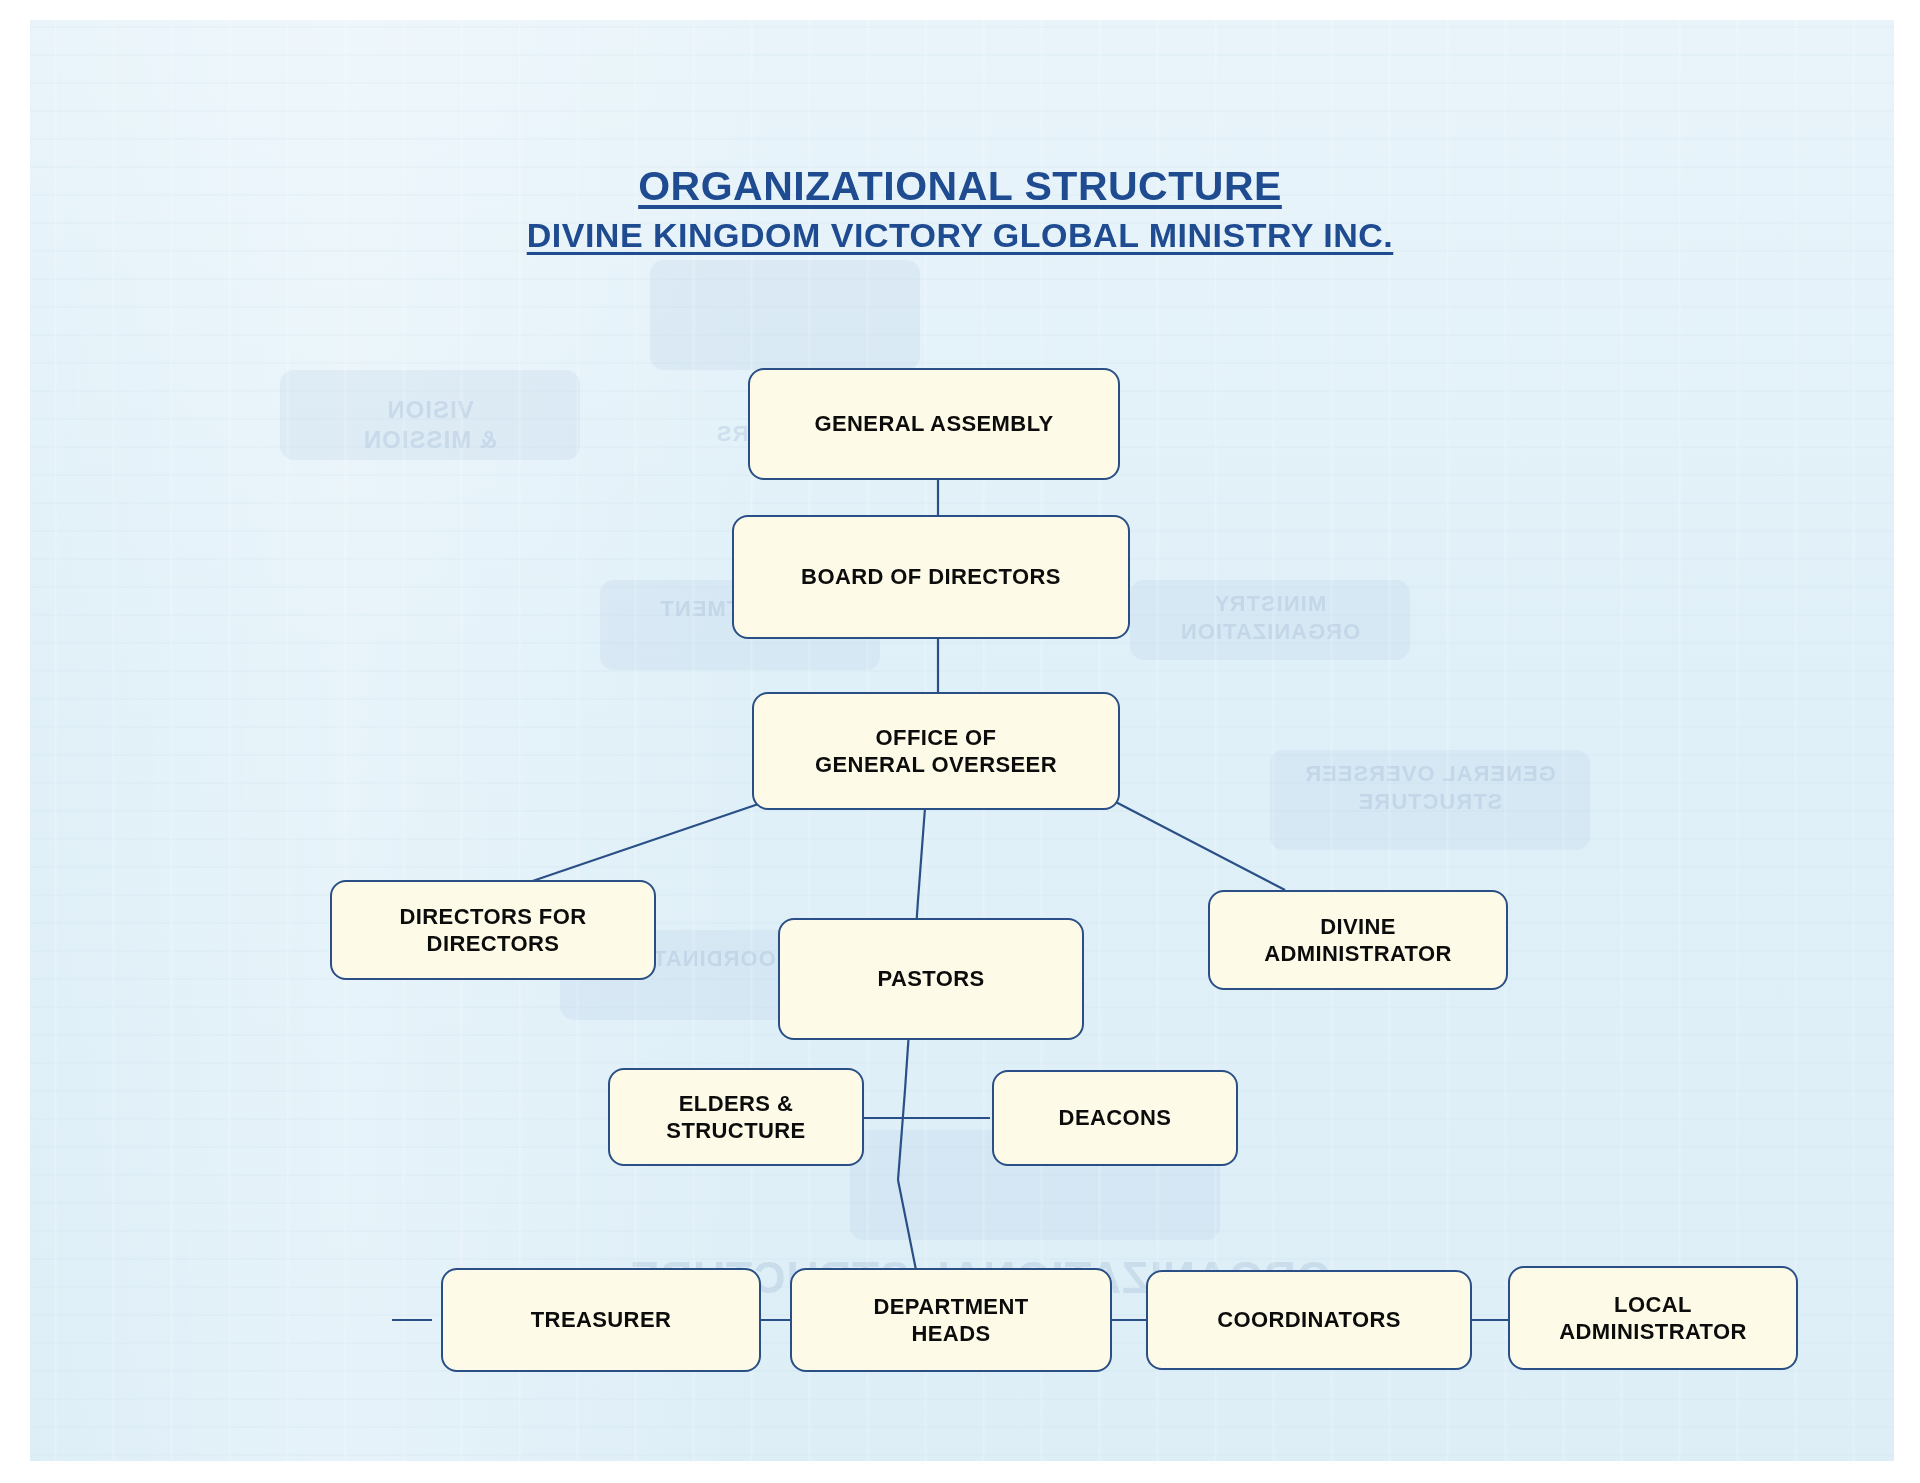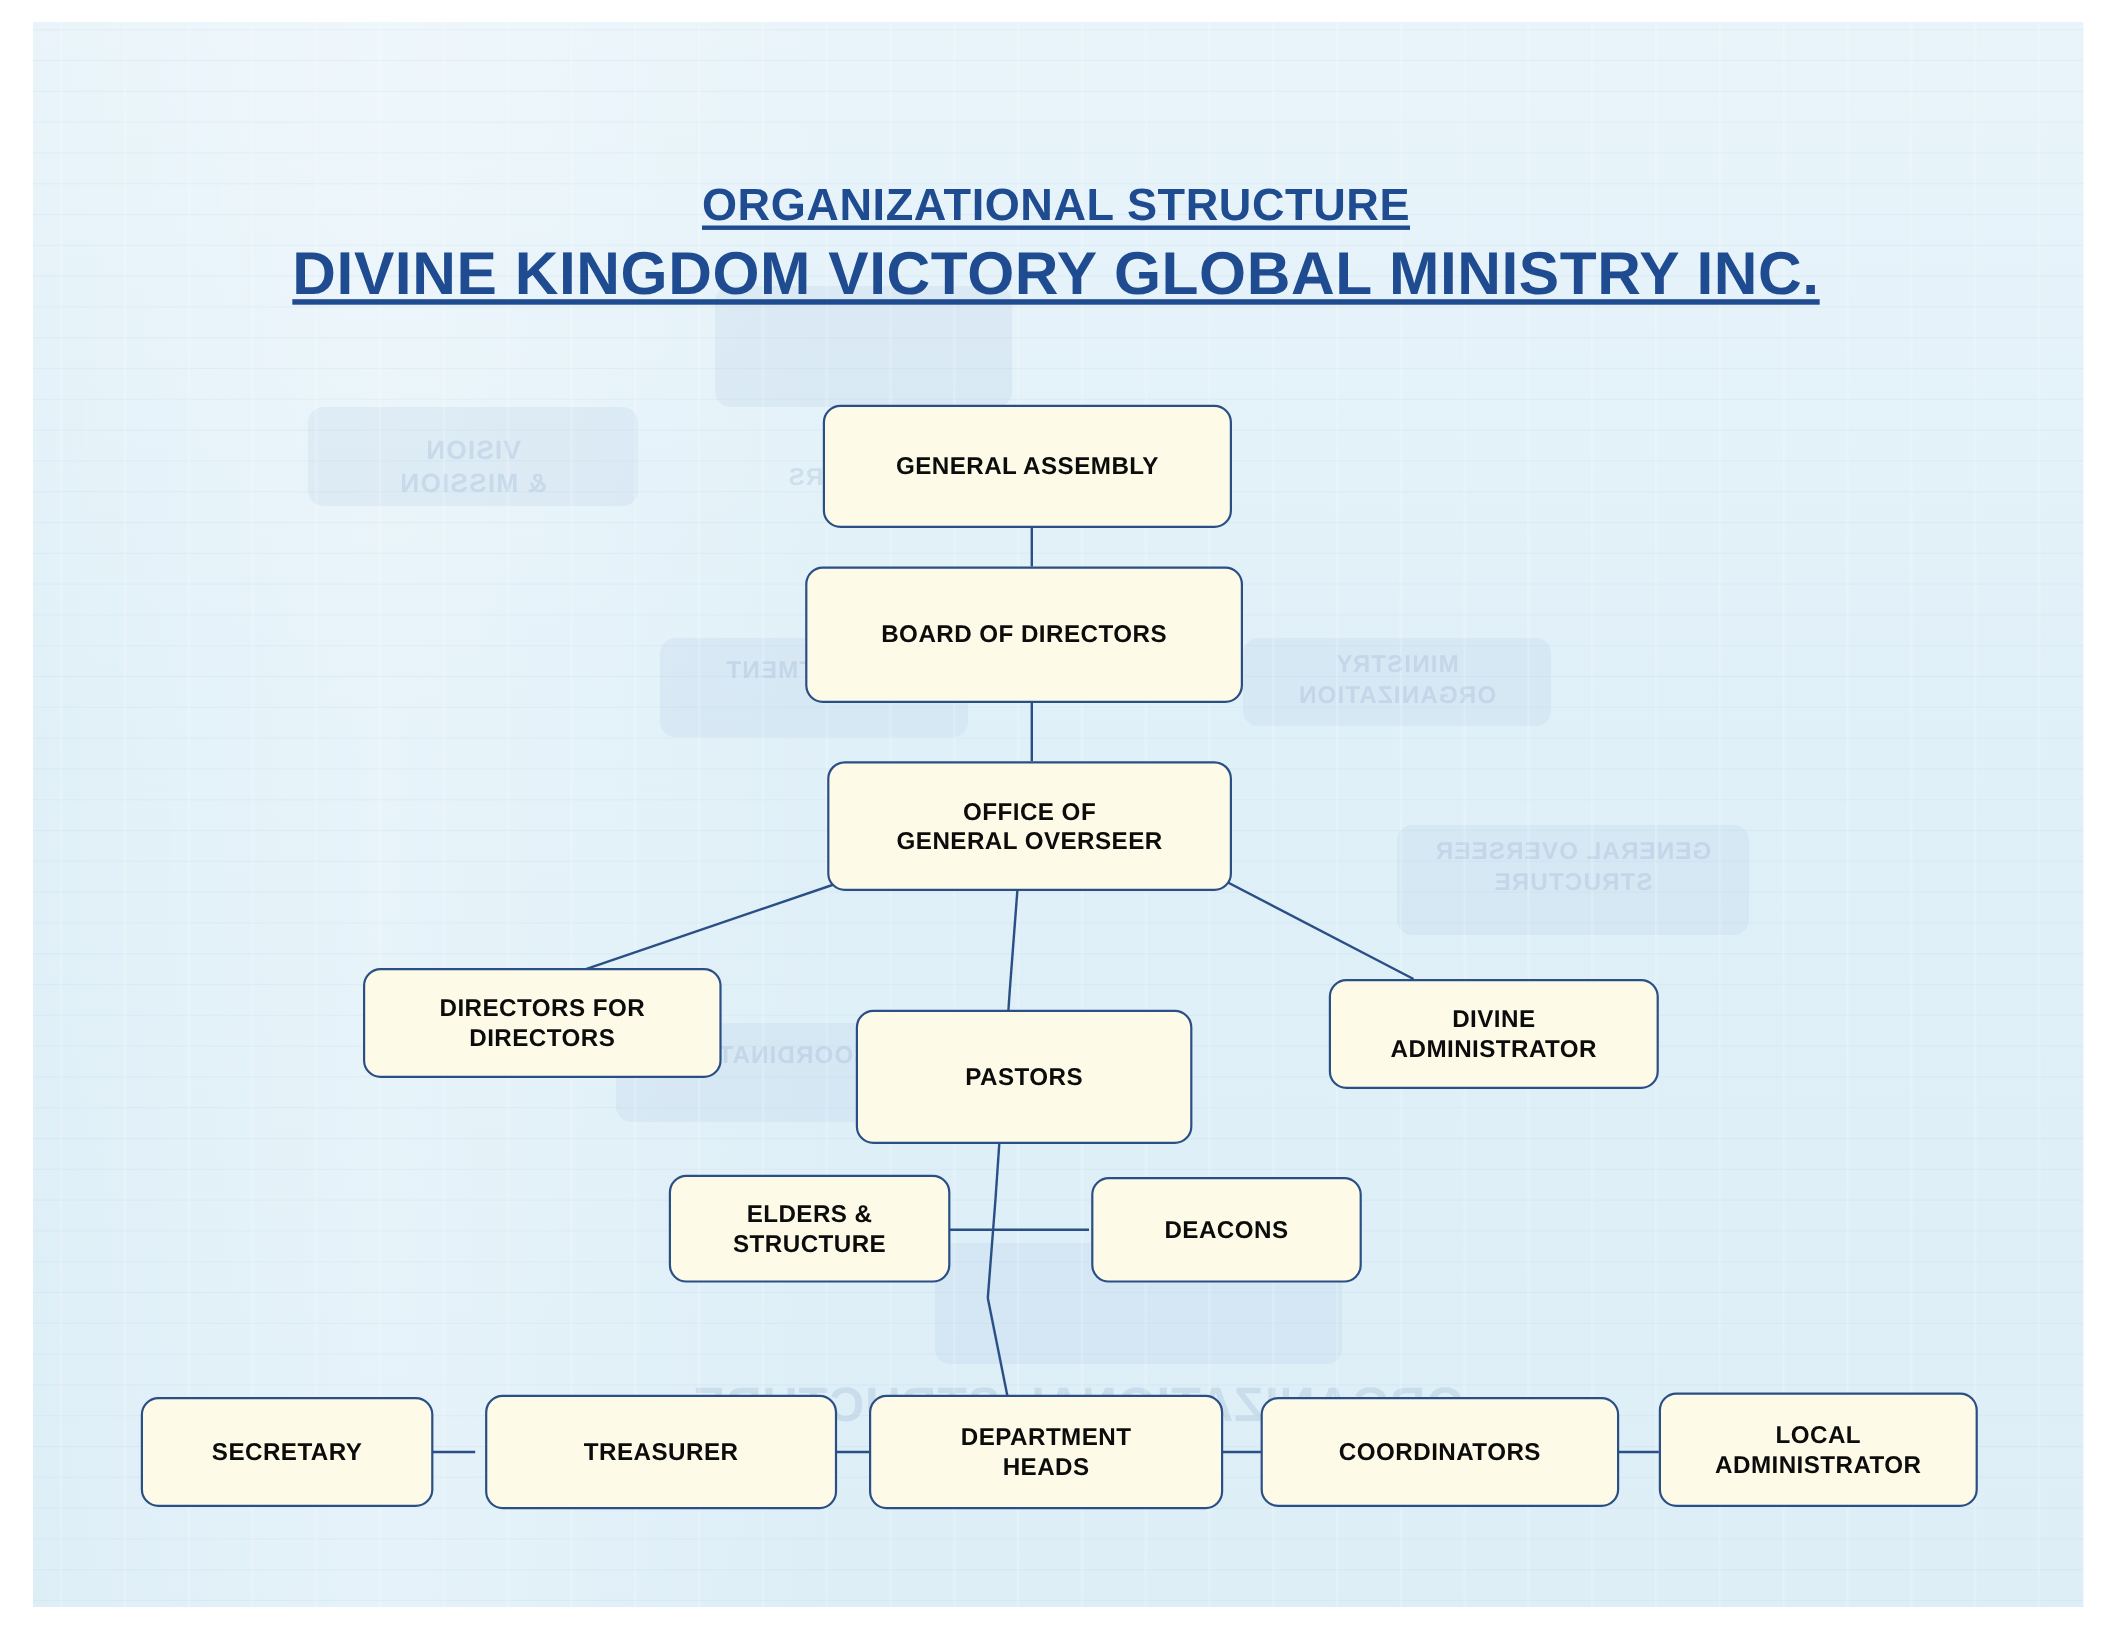--- a/index.html
+++ b/index.html
@@ -96,21 +96,21 @@
     font-weight: bold;
     font-size: 41px;
     letter-spacing: 0.5px;
     line-height: 1.3;
   }
   #title .line {
     display: block;
     text-decoration: underline;
     text-underline-offset: 5px;
   }
-  #title .line.l2 { font-size: 55px; }
+  #title .line.l2 { font-size: 34px; }
 
   .node {
     position: absolute;
     background: #fdfbe8;
     border: 2px solid #2a4f86;
     border-radius: 16px;
     color: #0c0c0c;
     font-weight: bold;
     font-size: 22px;
     letter-spacing: 0.4px;
@@ -219,23 +219,20 @@
     <div>
       <span>ELDERS &amp;</span>
       <span>STRUCTURE</span>
     </div>
   </div>
 
   <div class="node" style="left:992px; top:1070px; width:246px; height:96px;">
     <span>DEACONS</span>
   </div>
 
-  <div class="node" style="left:128px; top:1270px; width:266px; height:100px;">
-    <span>SECRETARY</span>
-  </div>
 
   <div class="node" style="left:430px; top:1268px; width:320px; height:104px;margin-left:11px;">
     <span>TREASURER</span>
   </div>
 
   <div class="node" style="left:790px; top:1268px; width:322px; height:104px;">
     <div>
       <span>DEPARTMENT</span>
       <span>HEADS</span>
     </div>

